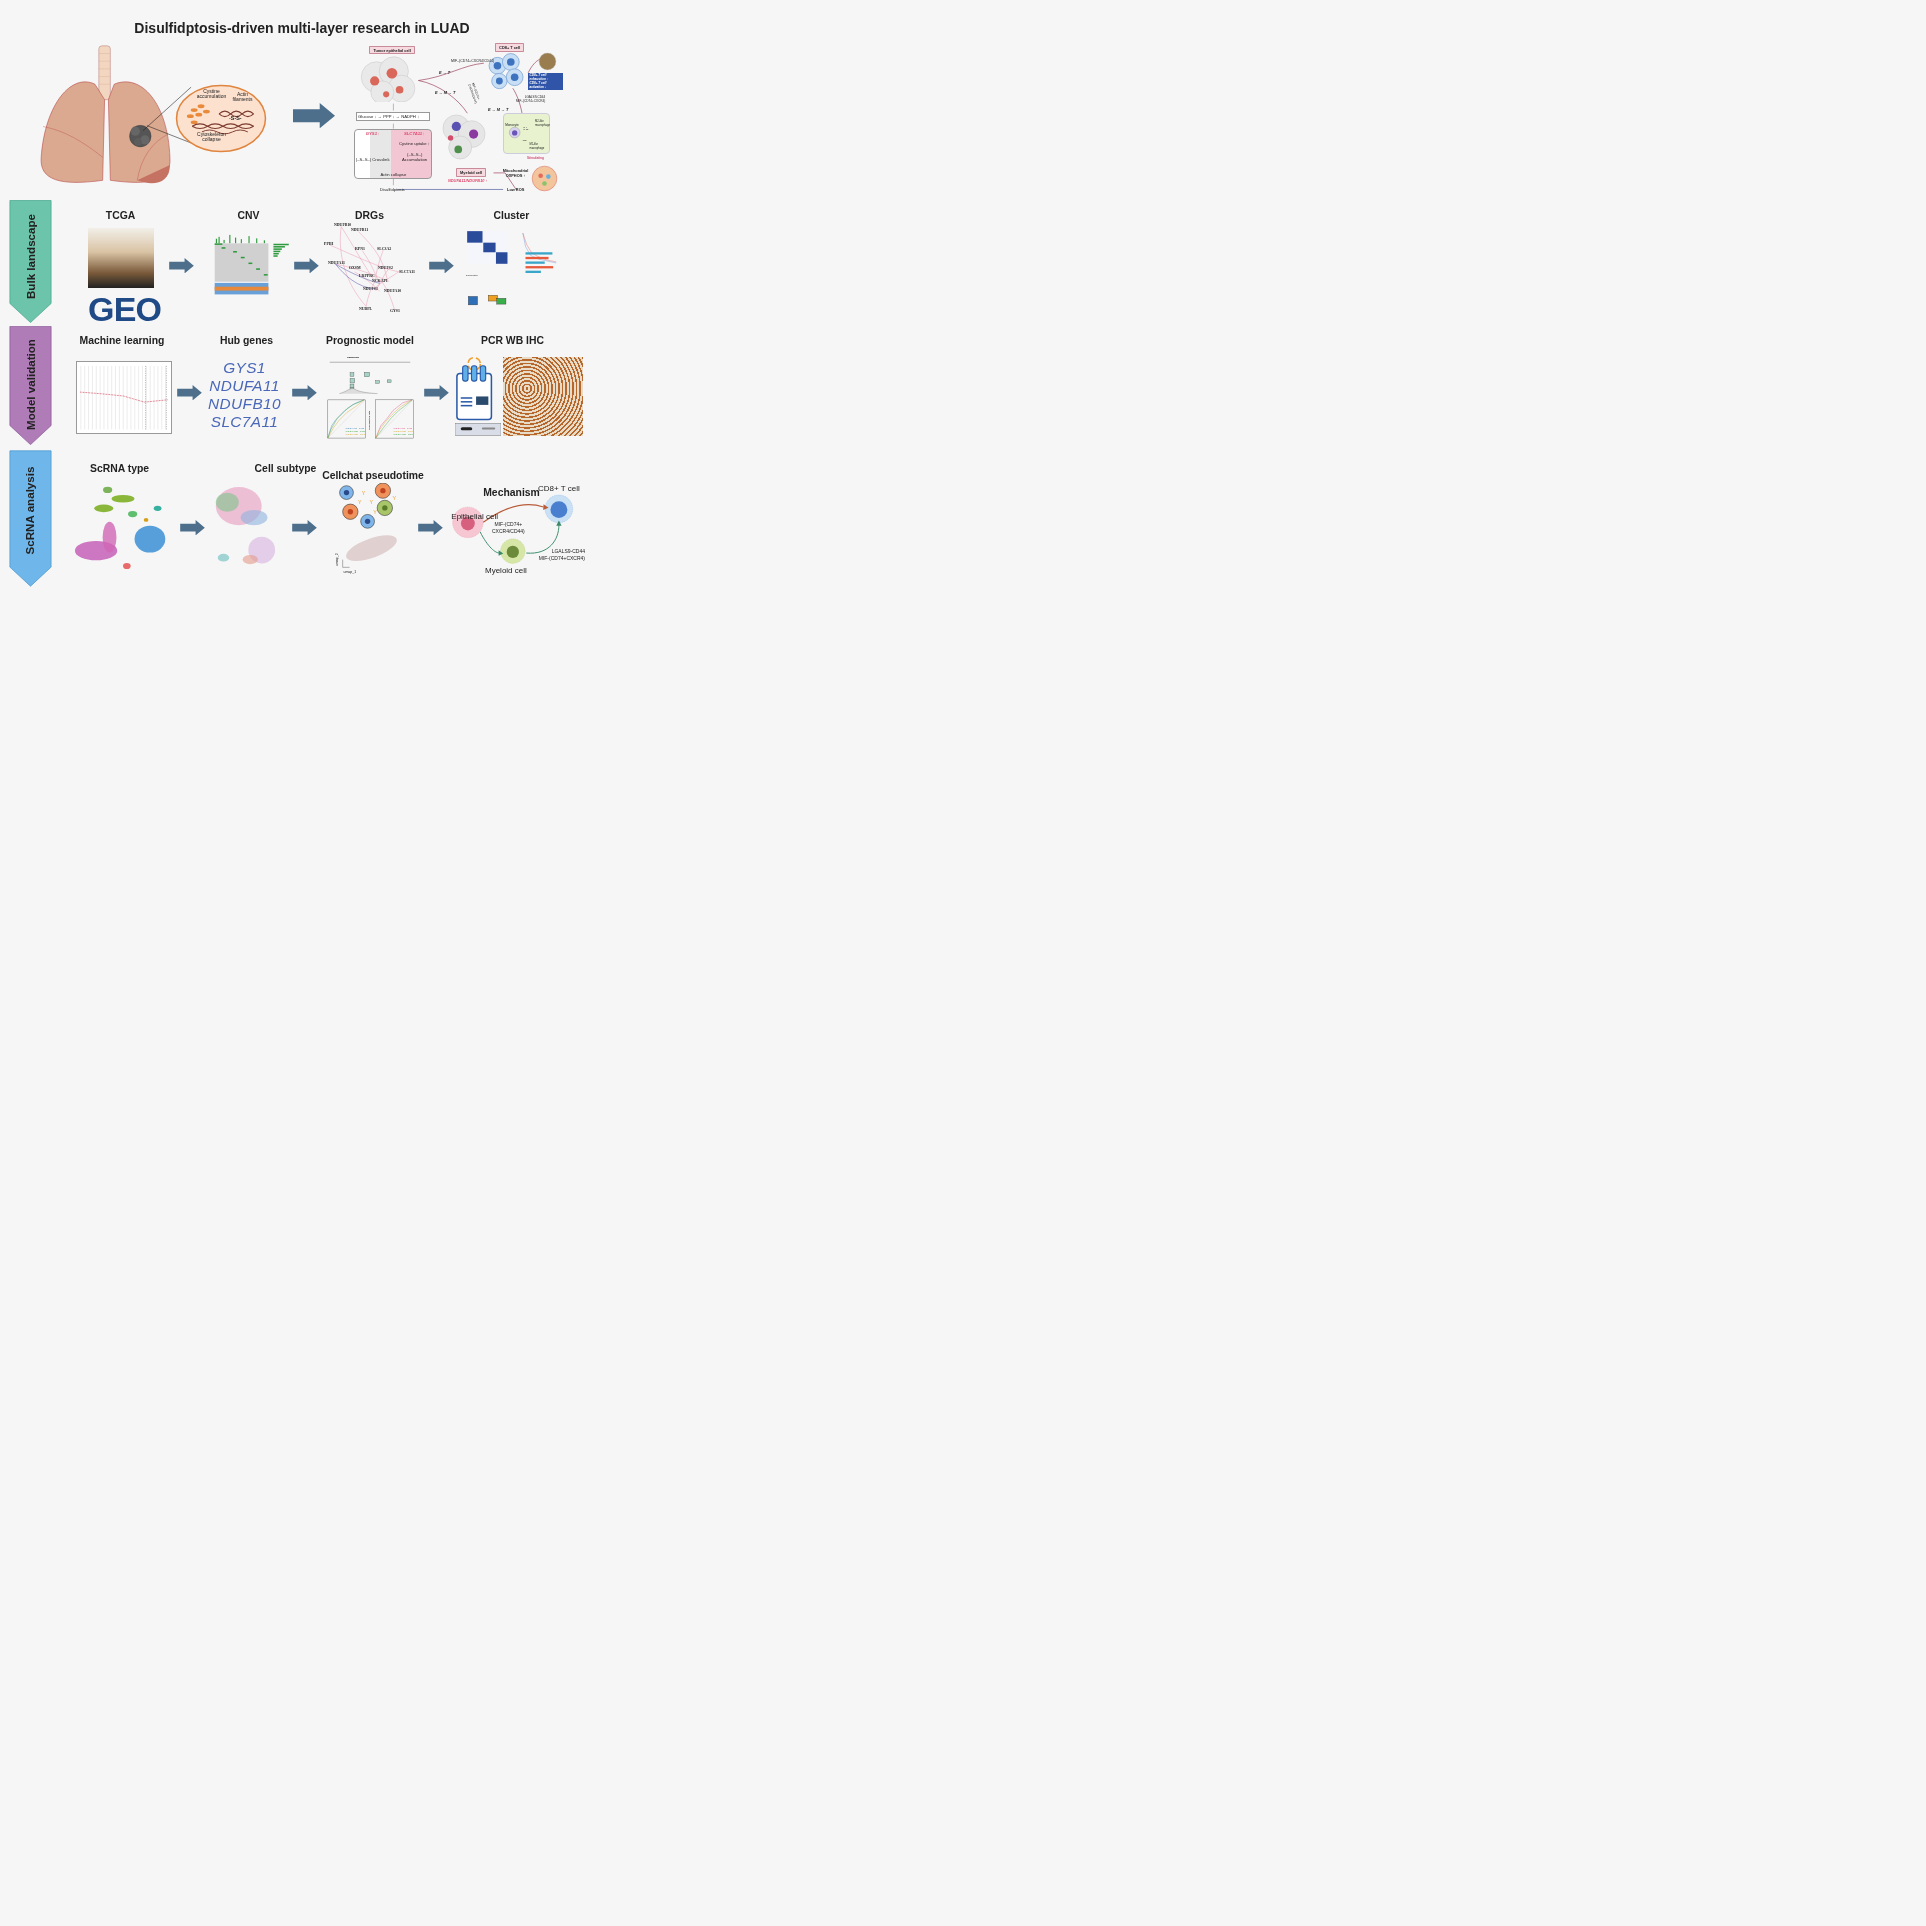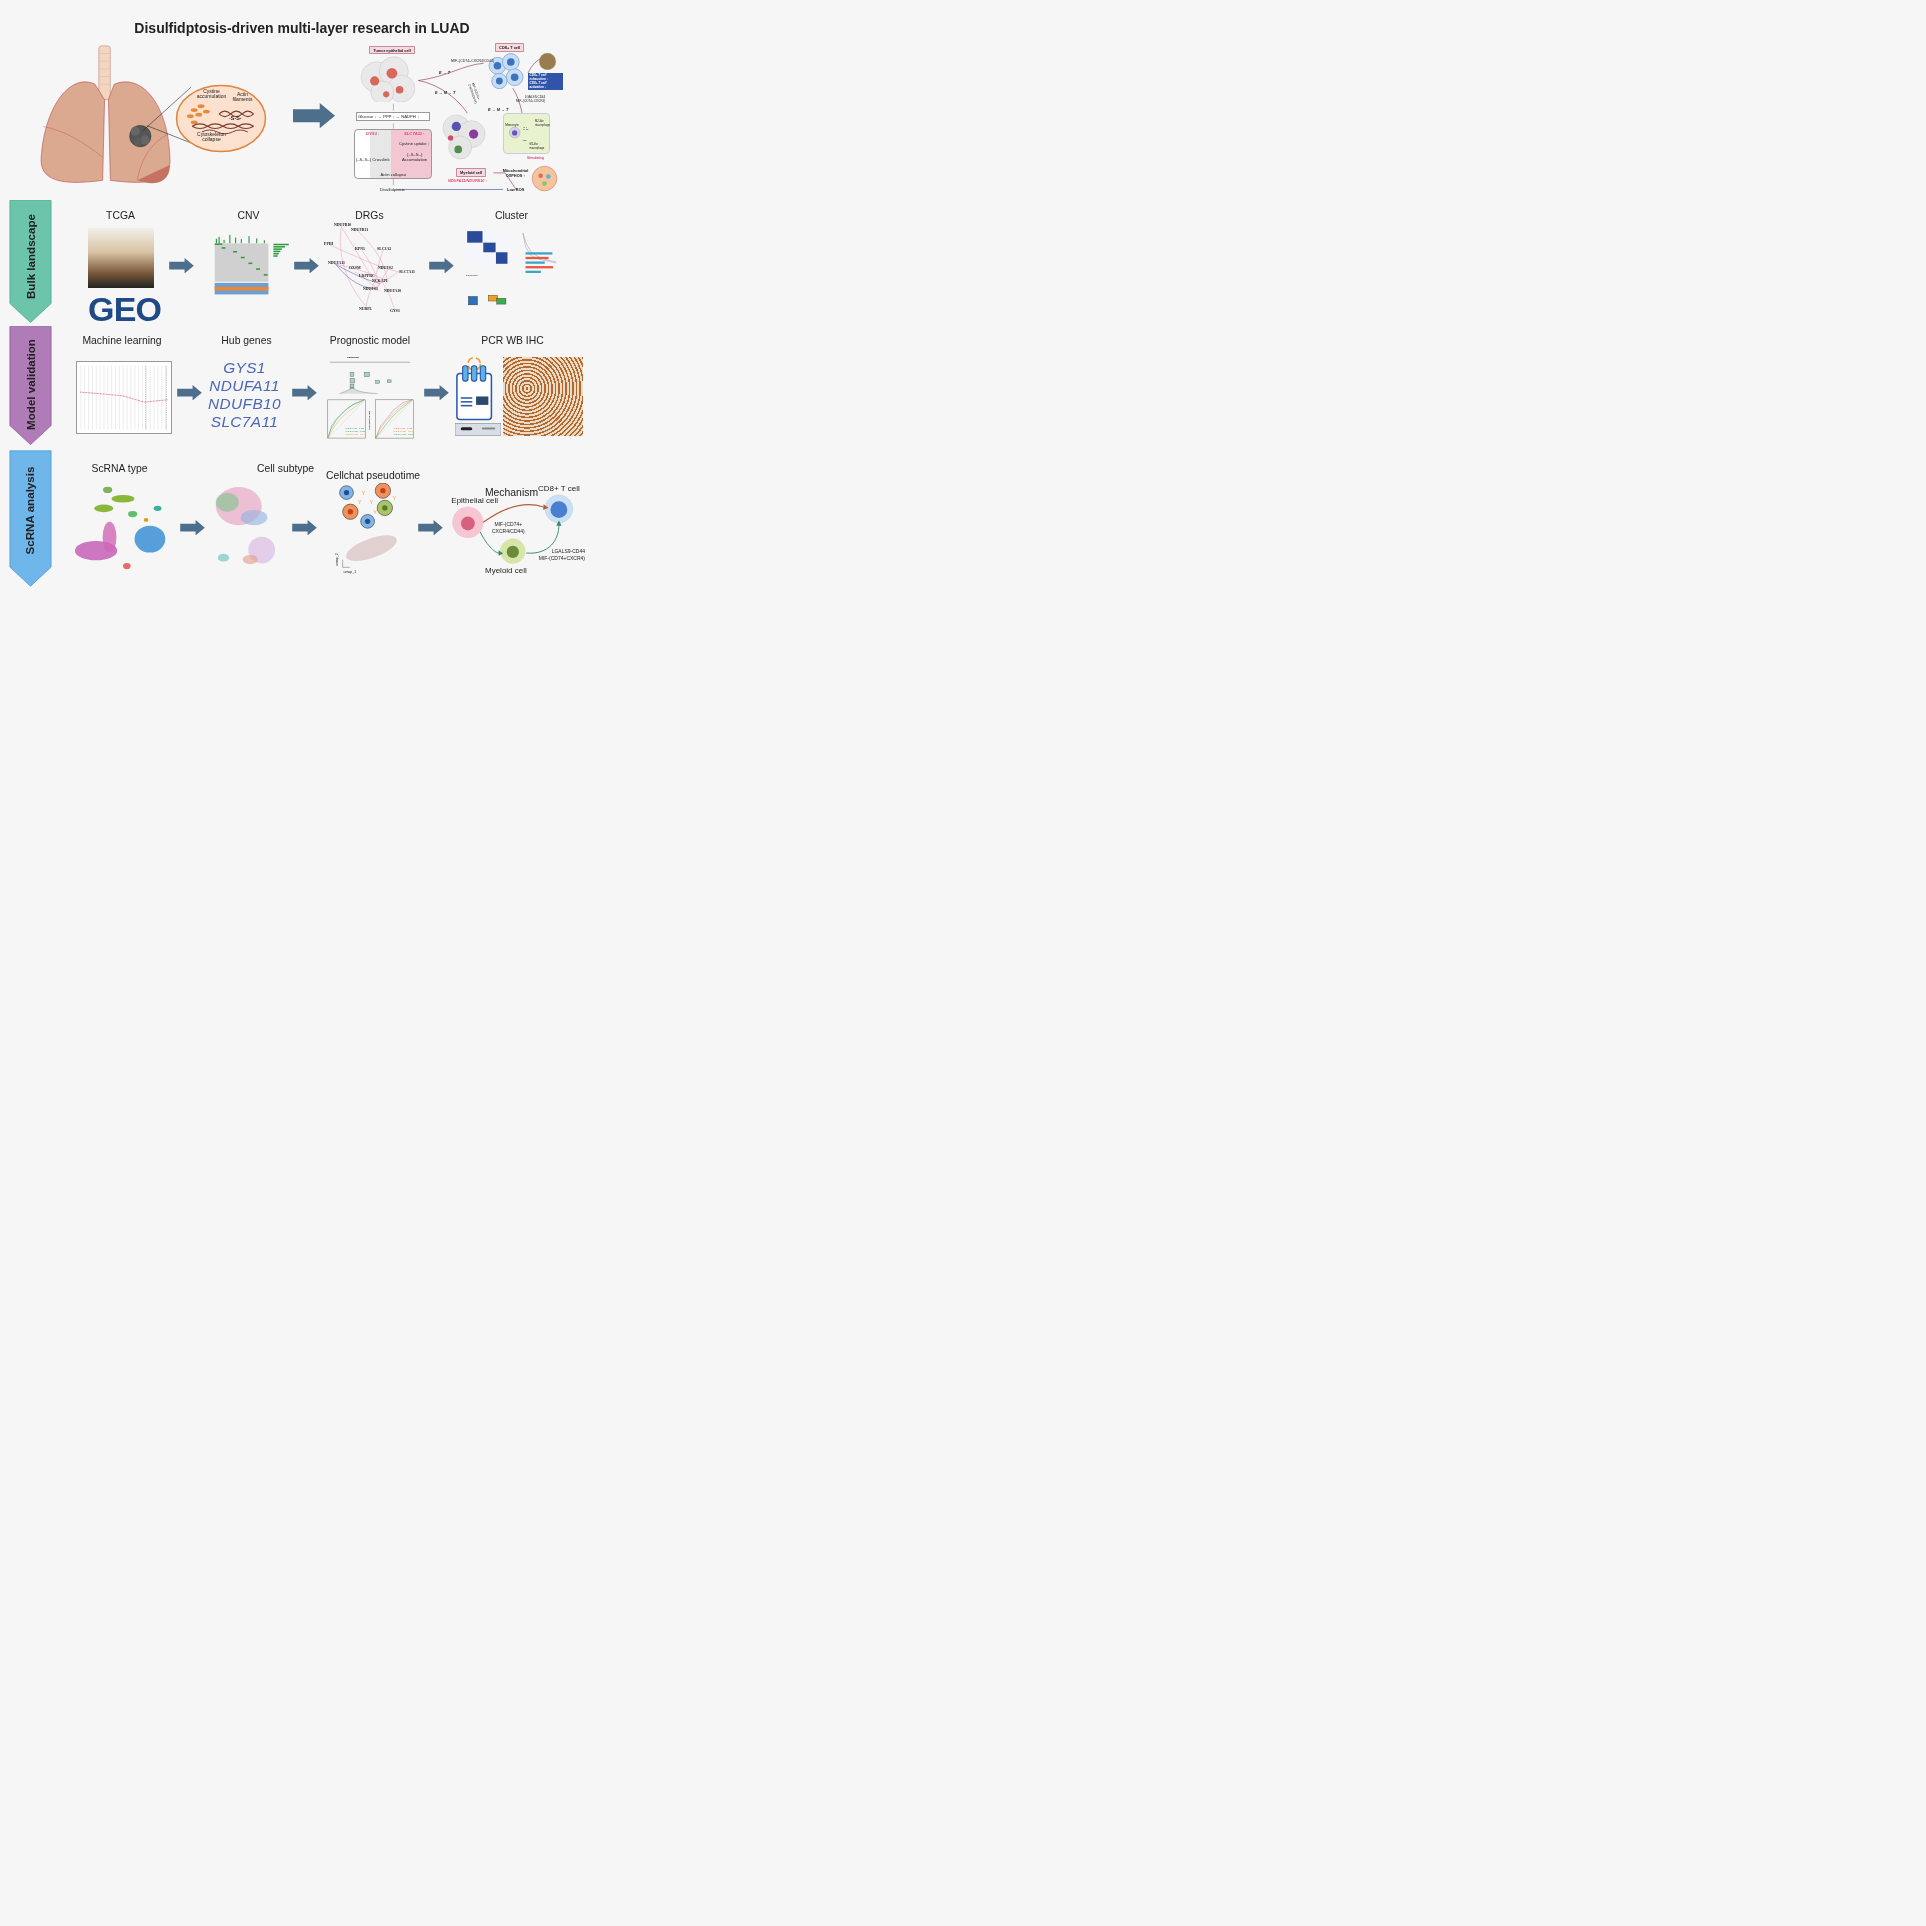--- a/index.html
+++ b/index.html
@@ -1,19 +1,19 @@
 <!DOCTYPE html>
 <html style="font-size:6.2px"><head>
 <meta charset="utf-8">
 <style>
   html,body{margin:0;padding:0;background:#f6f6f6;}
   body{width:604px;height:596px;position:relative;overflow:hidden;font-family:"Liberation Sans",sans-serif;color:#222;}
   .abs{position:absolute;}
   .title{left:0;width:604px;top:20px;text-align:center;font-weight:bold;font-size:14px;color:#222;}
-  .panel-label{font-weight:normal;font-size:10.4px;color:#222;text-align:center;}
+  .panel-label{font-weight:bold;font-size:10.4px;color:#222;text-align:center;}
   .side-banner{left:7.7px;width:45px;}
   .side-banner svg{width:45px;}
   .side-text{position:absolute;left:0;width:45px;display:flex;align-items:center;justify-content:center;}
   .side-text span{display:block;transform:rotate(-90deg);white-space:nowrap;font-weight:bold;font-size:11.6px;color:#222;}
   .arrow{width:25px;height:15.4px;}
   .hub{font-family:"Liberation Sans",sans-serif;font-style:italic;font-size:15.4px;color:#4a67b8;text-align:center;letter-spacing:0.4px;line-height:18px;}
   .lbl{font-size:4.2px;color:#222;}
   .sm{font-size:3.5px;}
   .node{font-family:"Liberation Serif",serif;font-weight:bold;font-size:3.9px;color:#222;}
   .boxlabel{background:#f7d9e0;border:0.4px solid #c98a9a;font-size:3.9px;font-weight:bold;padding:0.8px 3.1px;border-radius:0.8px;}
@@ -509,21 +509,21 @@
     <circle cx="285" cy="72" r="22" fill="#4a7fd0"></circle>
     <circle cx="165" cy="180" r="32" fill="#d6e6a6" stroke="#b0c878" stroke-dasharray="3,2"></circle>
     <circle cx="165" cy="182" r="16" fill="#6b8a3a"></circle>
     <path d="M88 105 C150 60 200 50 245 65" stroke="#b85c3a" stroke-width="3" fill="none"></path>
     <polygon points="245,58 258,67 244,73" fill="#b85c3a"></polygon>
     <path d="M80 130 C100 170 120 185 130 185" stroke="#3a8a6a" stroke-width="2.5" fill="none"></path>
     <polygon points="128,178 140,186 128,192" fill="#3a8a6a"></polygon>
     <path d="M200 185 C260 190 285 150 285 112" stroke="#3a8a6a" stroke-width="2.5" fill="none"></path>
     <polygon points="278,114 285,100 292,114" fill="#3a8a6a"></polygon>
   </svg>
-  <div class="abs" style="left:2.3px;top:14px;font-size:8px;">Epithelial cell</div>
+  <div class="abs" style="left:2.3px;top:30px;font-size:8px;">Epithelial cell</div>
   <div class="abs" style="left:89px;top:2.3px;font-size:8px;">CD8+ T cell</div>
   <div class="abs" style="left:36px;top:84px;font-size:8px;">Myeloid cell</div>
   <div class="abs" style="left:43px;top:39px;font-size:5px;text-align:center;line-height:6.5px;">
     <div>MIF-(CD74+</div>
     <div>CXCR4/CD44)</div>
   </div>
   <div class="abs" style="left:84px;top:66px;font-size:5px;text-align:right;line-height:6.5px;width:52px;">
     <div>LGALS9-CD44</div>
     <div>MIF-(CD74+CXCR4)</div>
   </div>

